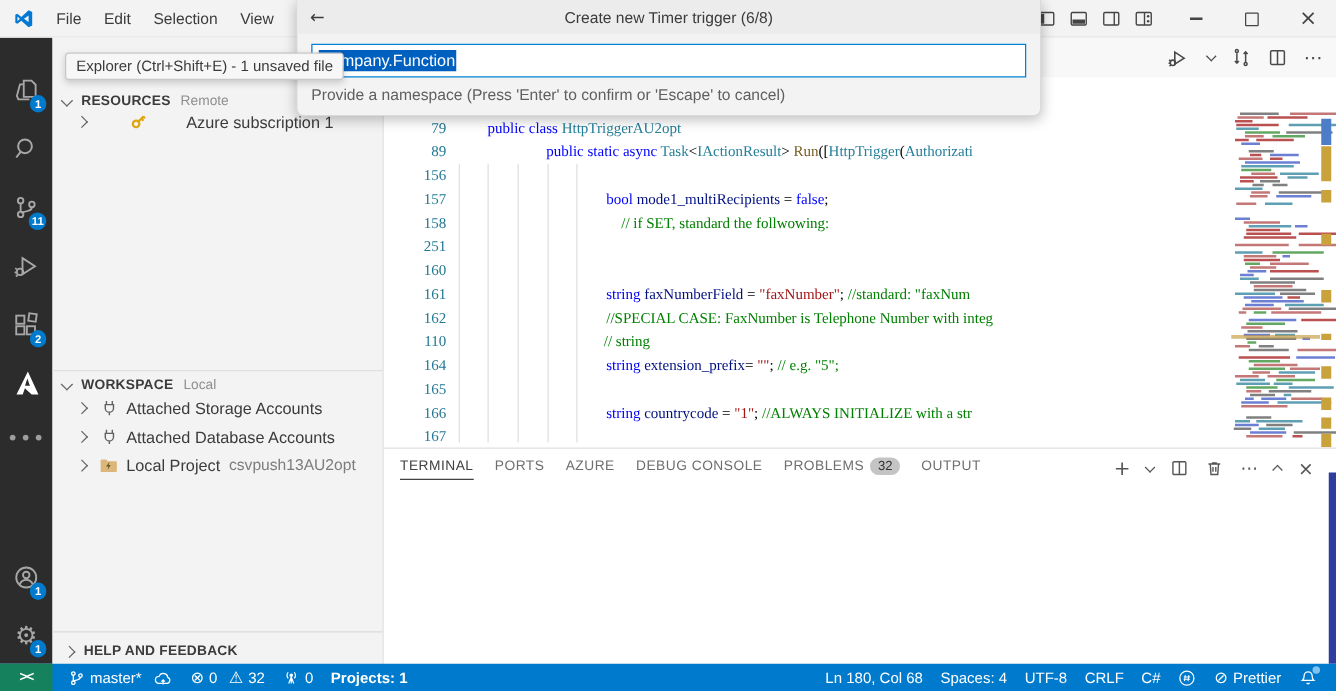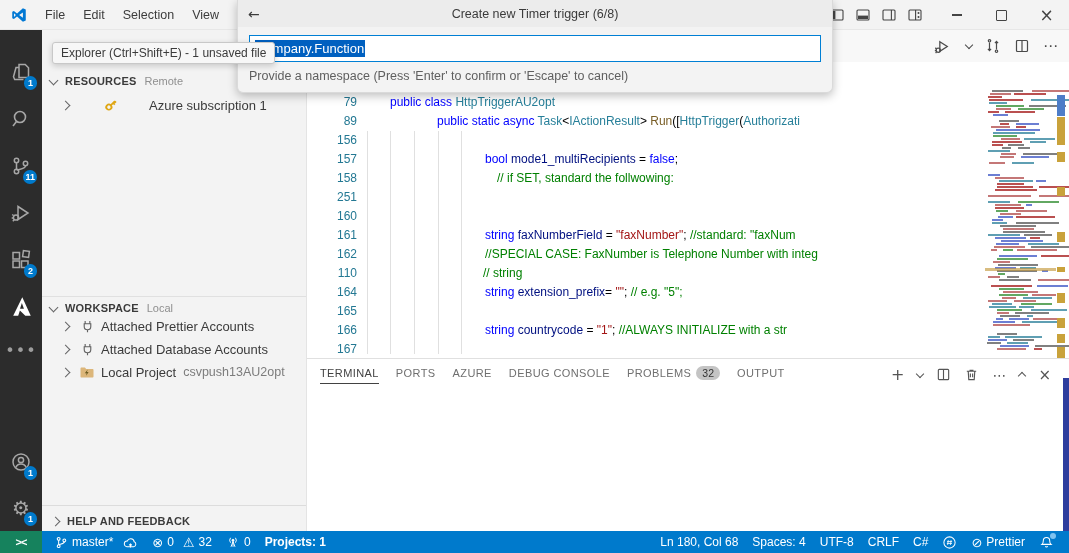--- a/index.html
+++ b/index.html
@@ -43,21 +43,21 @@
   
   #tabstrip{position:absolute;left:307px;top:30px;width:762px;height:32px;background:#f8f8f8;z-index:1;}
   #editor-actions{position:absolute;right:10px;top:7px;display:flex;align-items:center;gap:13px;}
   .ea-icon{display:flex;align-items:center;justify-content:center;color:#4a4a4a;}
   .chev-down-sm{display:inline-block;width:5px;height:5px;border-right:1.2px solid #4a4a4a;border-bottom:1.2px solid #4a4a4a;transform:rotate(45deg);margin-left:2px;margin-bottom:2px;}
   .ea-dots{font-size:15px;color:#4a4a4a;letter-spacing:1px;}
 
   
   #editor{position:absolute;left:307px;top:62px;width:762px;height:296px;background:#fff;overflow:hidden;z-index:1;}
   .guide{position:absolute;top:69px;height:223px;width:1px;background:#e0e0e0;}
-  #code-lines{position:absolute;inset:0;font-family:Liberation Sans, sans-serif;}
+  #code-lines{position:absolute;inset:0;font-family:Liberation Serif, serif;}
   .cl{position:absolute;left:0;width:100%;height:19px;line-height:19px;white-space:pre;}
   .ln{position:absolute;left:0;width:50px;text-align:right;color:#237893;font-size:12px;}
   .ct{position:absolute;left:60px;right:84px;overflow:hidden;font-size:12px;color:#000;}
   .tk-kw{color:#0000ff;} .tk-ty{color:#267f99;} .tk-var{color:#001080;}
   .tk-str{color:#a31515;} .tk-com{color:#008000;} .tk-meth{color:#795e26;} .tk-pun{color:#000;}
   #minimap{position:absolute;left:678px;top:26px;width:71px;height:268px;background:#fff;}
   .mrow{position:absolute;height:2px;opacity:.75;}
   #minimap-findline{position:absolute;left:678px;top:206px;width:71px;height:3px;background:rgba(197,154,61,.65);}
   #overview-ruler{position:absolute;left:749px;top:0;width:10px;height:296px;}
   .ruler-mark{position:absolute;left:1px;width:8px;}
@@ -216,21 +216,21 @@
       <span class="ab-badge">1</span>
     </div>
   </div>
 
   <div id="sidebar">
     <div class="sec-header" style="top:40px;">
       <span class="chev down"></span>
       <span class="sec-title">RESOURCES</span>
       <span class="sec-desc">Remote</span>
     </div>
-    <div class="tree-item" style="top:64px;gap:24px;">
+    <div class="tree-item" style="top:56px;gap:24px;">
       <span class="chev right"></span>
       <span class="tree-icon">
         <svg width="16" height="16" viewBox="0 0 16 16" transform="rotate(-45)">
             <circle cx="5" cy="8" r="2.6" fill="none" stroke="#dfa612" stroke-width="1.8"></circle>
             <path d="M7.6 8h6M11 8v2.4M13.2 8v1.8" stroke="#dfa612" stroke-width="1.8" fill="none"></path>
           </svg>
       </span>
       <span>Azure subscription 1</span>
     </div>
 
@@ -239,21 +239,21 @@
       <span class="sec-title">WORKSPACE</span>
       <span class="sec-desc">Local</span>
     </div>
     <div class="tree-item" style="top:285px;">
       <span class="chev right"></span>
       <span class="tree-icon">
         <svg width="15" height="15" viewBox="0 0 16 16" fill="none" stroke="#616161" stroke-width="1.2">
             <path d="M5.5 2v3M10.5 2v3M4.5 5h7v3a3.5 3.5 0 0 1-7 0zM8 11.5V14"></path>
           </svg>
       </span>
-      <span>Attached Prettier Accounts</span>
+      <span>Attached Storage Accounts</span>
     </div>
     <div class="tree-item" style="top:308px;">
       <span class="chev right"></span>
       <span class="tree-icon">
         <svg width="15" height="15" viewBox="0 0 16 16" fill="none" stroke="#616161" stroke-width="1.2">
             <path d="M5.5 2v3M10.5 2v3M4.5 5h7v3a3.5 3.5 0 0 1-7 0zM8 11.5V14"></path>
           </svg>
       </span>
       <span>Attached Database Accounts</span>
     </div>

